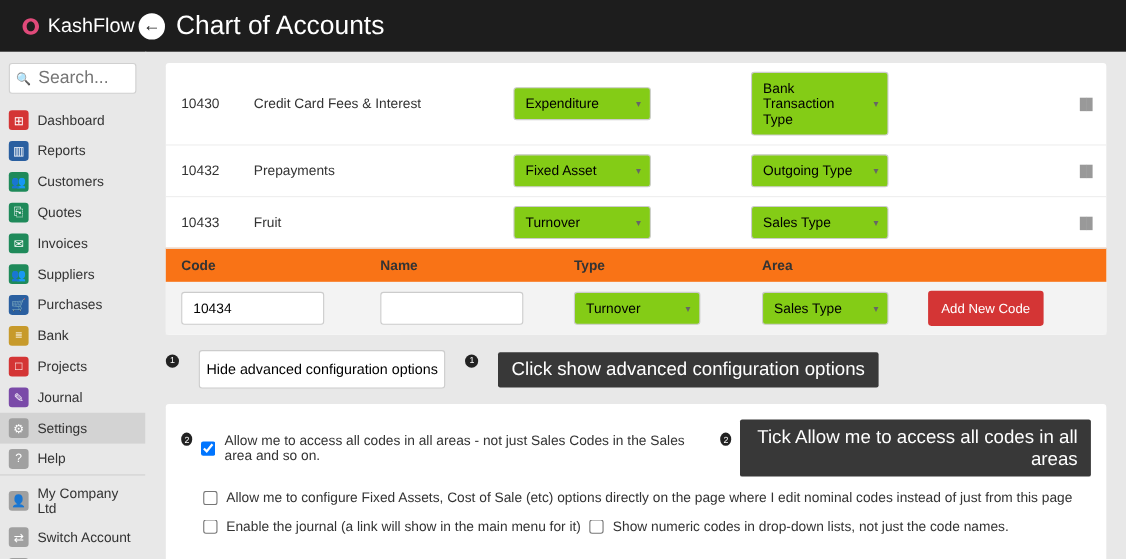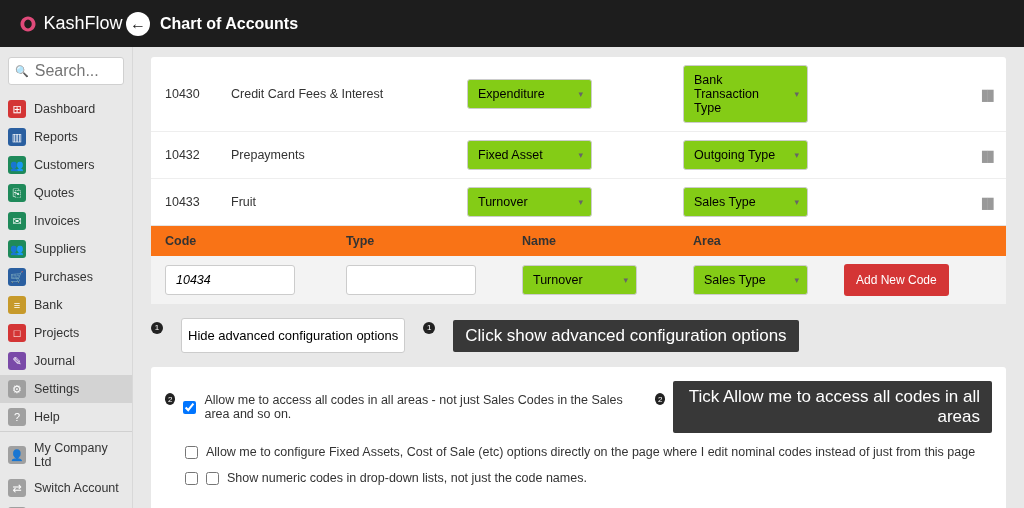--- a/index.html
+++ b/index.html
@@ -2,21 +2,21 @@
 <html><head>
 <meta charset="utf-8">
 <style>
 * { box-sizing: border-box; margin: 0; padding: 0; }
 body { font-family: -apple-system, BlinkMacSystemFont, "Segoe UI", Arial, sans-serif; font-size: 13px; background: #e8e8e8; width: 1024px; height: 508px; overflow: hidden; }
 
 .topbar { background: #1d1d1d; height: 47px; display: flex; align-items: center; color: #fff; padding: 0 16px; }
 .brand { display: flex; align-items: center; gap: 6px; font-size: 18px; width: 110px; justify-content: center; }
 .brand-icon { width: 18px; height: 18px; }
 .back-btn { width: 24px; height: 24px; border-radius: 50%; background: #fff; color: #1d1d1d; display: flex; align-items: center; justify-content: center; margin-right: 10px; cursor: pointer; font-weight: bold; font-size: 16px; }
-.page-title { font-size: 16px; font-weight: 700; }
+.page-title { font-size: 24px; font-weight: 400; }
 
 .layout { display: flex; height: calc(508px - 47px); }
 .sidebar { width: 133px; background: #e8e8e8; border-right: 1px solid #d8d8d8; overflow-y: auto; display: flex; flex-direction: column; }
 .search { margin: 10px 8px; display: flex; align-items: center; background: #fff; border: 1px solid #d0d0d0; border-radius: 3px; padding: 4px 6px; gap: 6px; }
 .search input { border: none; outline: none; width: 100%; font-size: 16px; color: #666; }
 .nav { list-style: none; }
 .nav li { display: flex; align-items: center; gap: 8px; padding: 5px 8px; cursor: pointer; font-size: 12.5px; color: #333; }
 .nav li.active { background: #d3d3d3; }
 .nav li .icon { width: 18px; height: 18px; border-radius: 3px; display: flex; align-items: center; justify-content: center; font-size: 11px; color: #fff; flex-shrink: 0; }
 
@@ -27,21 +27,21 @@
 .row + .row { border-top: 1px solid #eee; }
 .row .code { font-size: 12.5px; color: #333; }
 .row .name { font-size: 12.5px; color: #333; }
 .pause-icon { color: #999; text-align: right; font-size: 16px; letter-spacing: -3px; cursor: pointer; }
 .select { border: 1px solid #ccc; border-radius: 3px; padding: 7px 26px 7px 10px; font-size: 12.5px; background: #84cc16; position: relative; width: 125px; display: inline-block; }
 .select-wide { width: 125px; }
 .select::after { content: "▾"; position: absolute; right: 8px; top: 50%; transform: translateY(-50%); font-size: 9px; color: #666; }
 
 .new-head { background: #f97316; display: grid; grid-template-columns: 175px 170px 165px 145px 1fr; padding: 8px 14px; gap: 6px; font-size: 12.5px; color: #333; font-weight: 600; border-top: 1px solid #e4e4e4; }
 .new-row { background: #f3f3f3; display: grid; grid-template-columns: 175px 170px 165px 145px 1fr; padding: 8px 14px; gap: 6px; align-items: center; }
-.new-row input[type=text] { border: 1px solid #ccc; border-radius: 3px; padding: 7px 10px; font-size: 12.5px; width: 130px; font-style: italic; }
+.new-row input[type=text] { border: 1px solid #ccc; border-radius: 3px; padding: 7px 10px; font-size: 12.5px; width: 130px; }
 .new-row .select { width: 115px; }
 .btn-red { background: #d43535; color: #fff; border: none; border-radius: 3px; padding: 9px 12px; font-size: 12px; cursor: pointer; }
 .btn-grey { background: #fff; border: 1px solid #ccc; border-radius: 3px; padding: 9px 6px; font-size: 13px; cursor: pointer; }
 
 .options { padding: 14px; }
 .opt-line { display: flex; align-items: center; gap: 8px; margin-bottom: 12px; font-size: 12.5px; color: #333; }
 .opt-line input[type=checkbox] { width: 13px; height: 13px; }
 
 .annot { background: #383838; color: #fff; padding: 6px 12px; font-size: 17px; border-radius: 2px; display: inline-block; text-align: right; }
 .annot-num { background: #222; color: #fff; width: 12px; height: 12px; border-radius: 50%; font-size: 8px; display: inline-flex; align-items: center; justify-content: center; position: relative; top: -8px; }
@@ -154,22 +154,22 @@
           <div class="row">
     <span class="code">10433</span>
     <span class="name">Fruit</span>
     <div class="select select-wide"><span>Turnover</span></div>
     <div class="select select-wide"><span>Sales Type</span></div>
     <span class="pause-icon">▮▮</span>
           </div>
         </div>
       <div class="new-head">
         <span>Code</span>
+        <span>Name</span>
         <span>Type</span>
-        <span>Name</span>
         <span>Area</span>
         <span></span>
       </div>
       <div class="new-row">
         <input type="text" value="10434" style="">
         <input type="text" value="" style="">
         <div class="select"><span>Turnover</span></div>
         <div class="select"><span>Sales Type</span></div>
         <div><button class="btn-red">Add New Code</button></div>
       </div>
@@ -191,19 +191,20 @@
         <div class="annot">Tick Allow me to access all codes in all areas</div>
       </div>
       <div class="opt-line">
         <span style="width:12px"></span>
         <input type="checkbox" style="">
         <span>Allow me to configure Fixed Assets, Cost of Sale (etc) options directly on the page where I edit nominal codes instead of just from this page</span>
       </div>
       <div class="opt-line">
         <span style="width:12px"></span>
         <input type="checkbox" style="">
+        <span>Enable the journal (a link will show in the main menu for it)</span>
         <input type="checkbox" style="">
         <span>Show numeric codes in drop-down lists, not just the code names.</span>
       </div>
 
     </div>
   </div>
 </div>
 
 </body></html>

